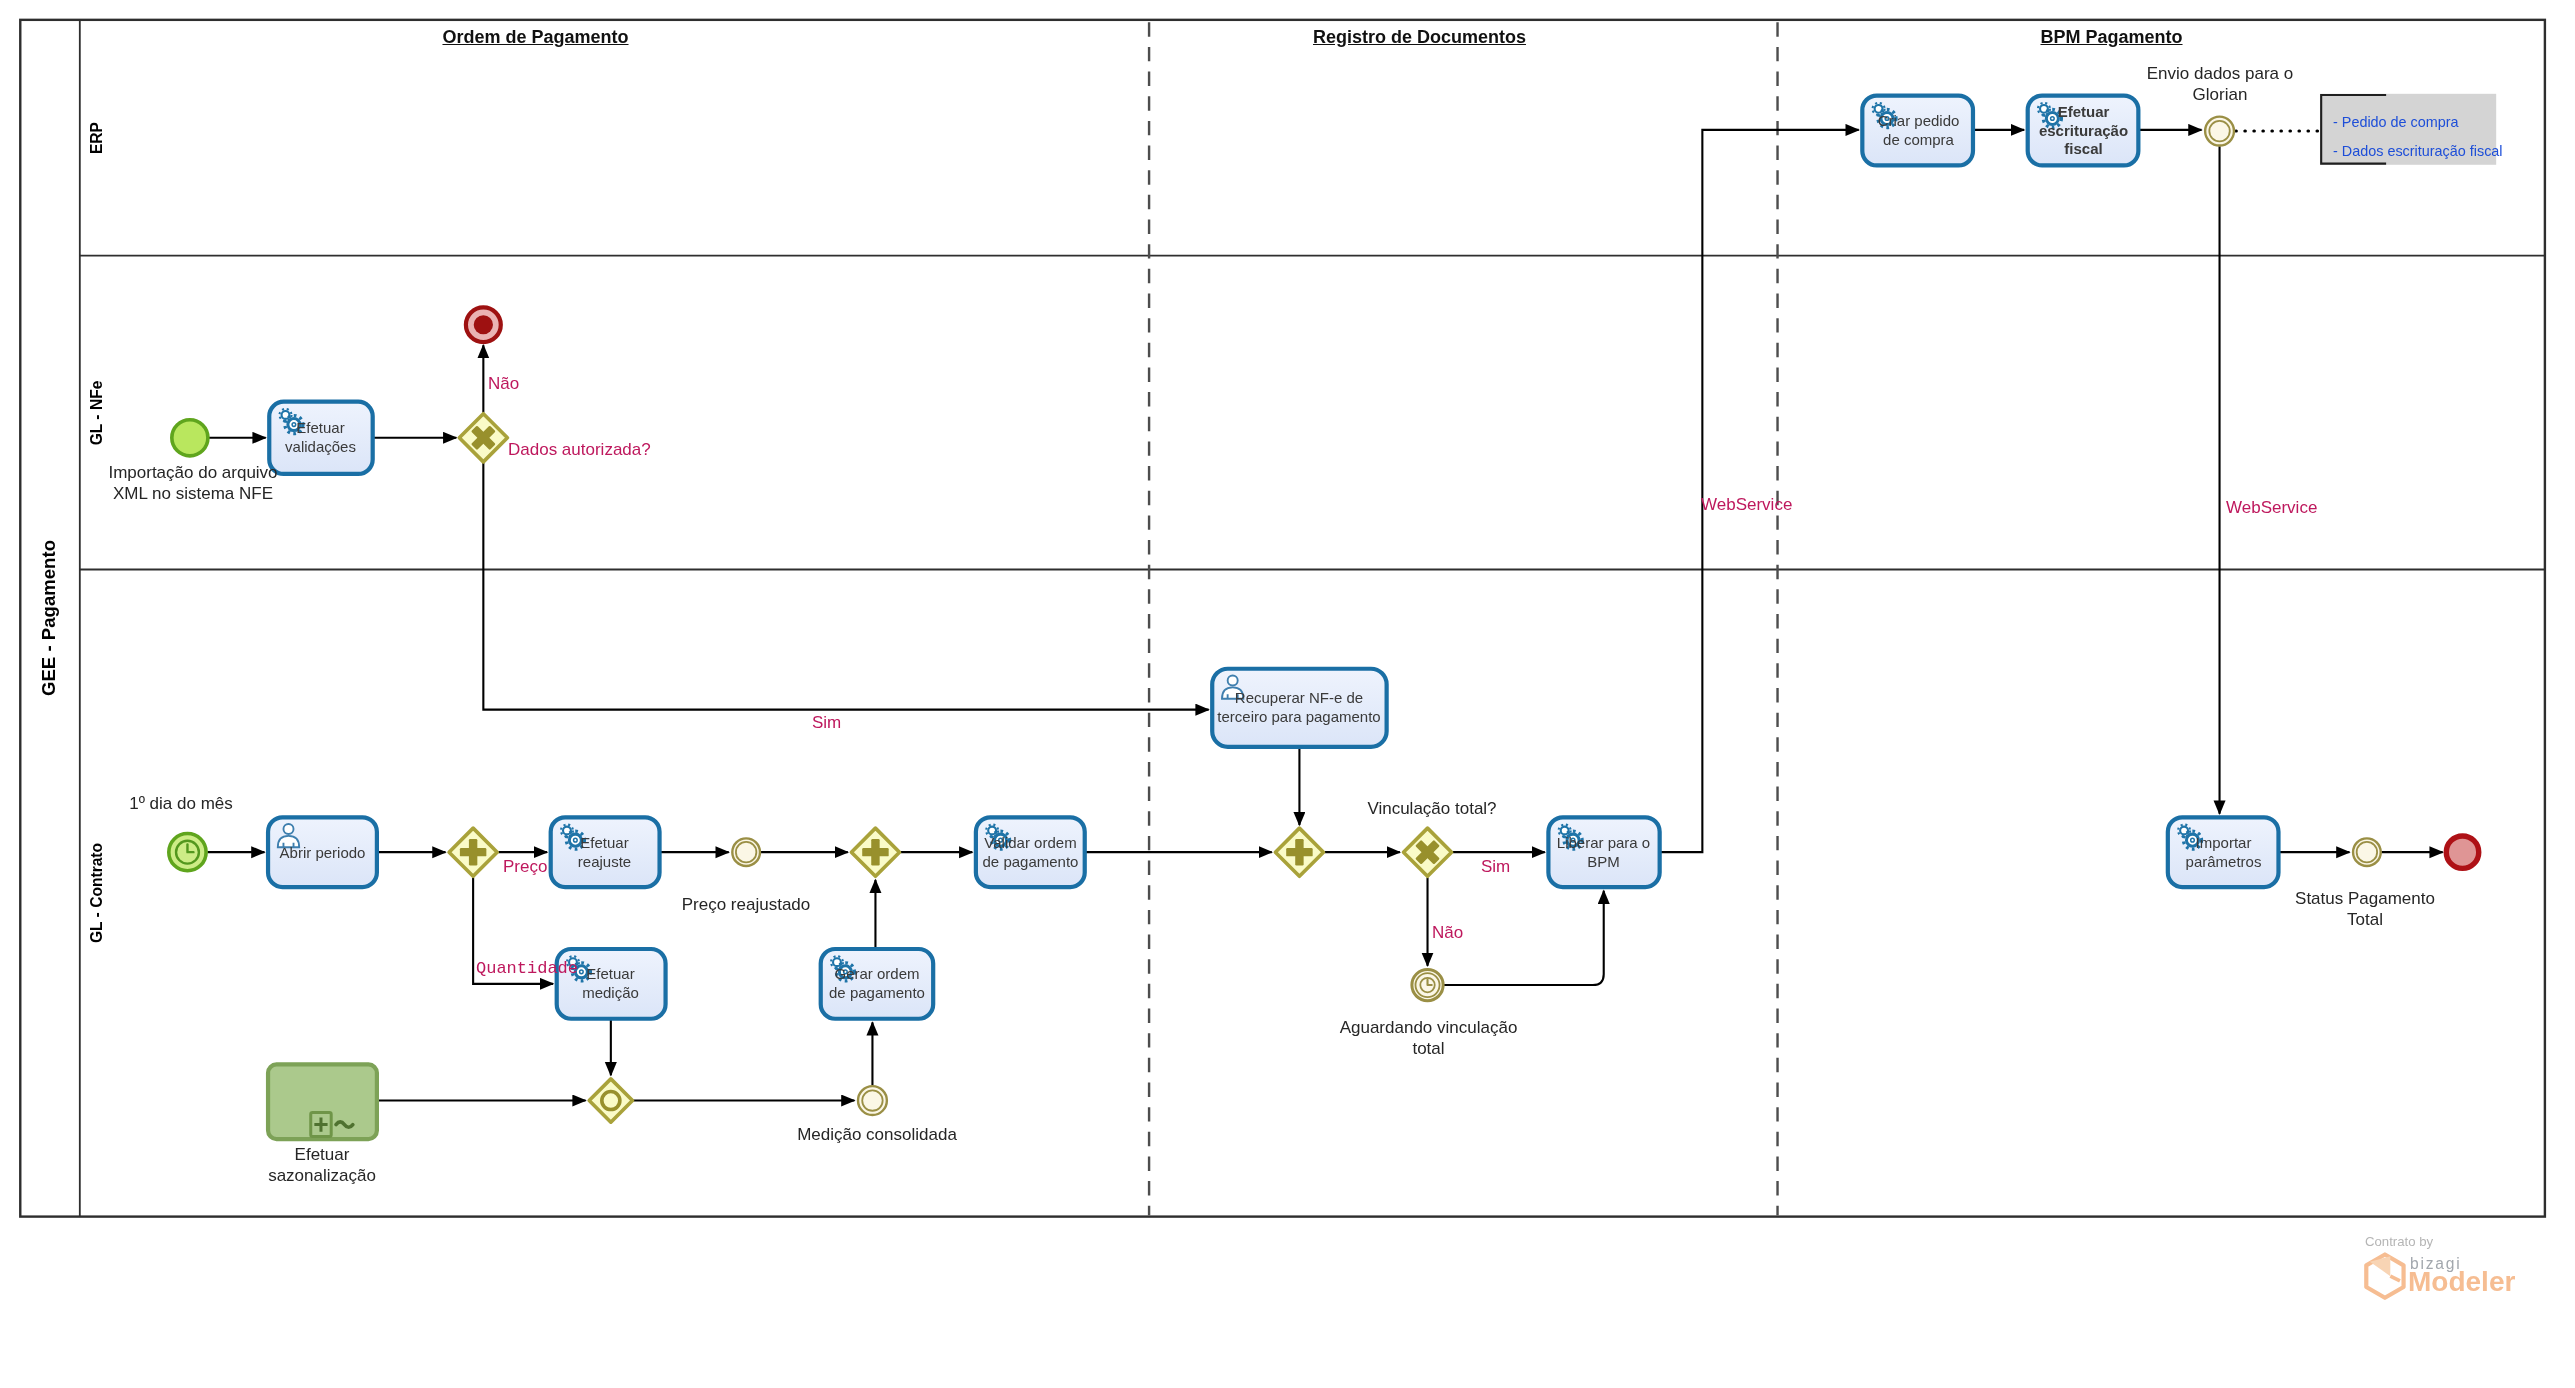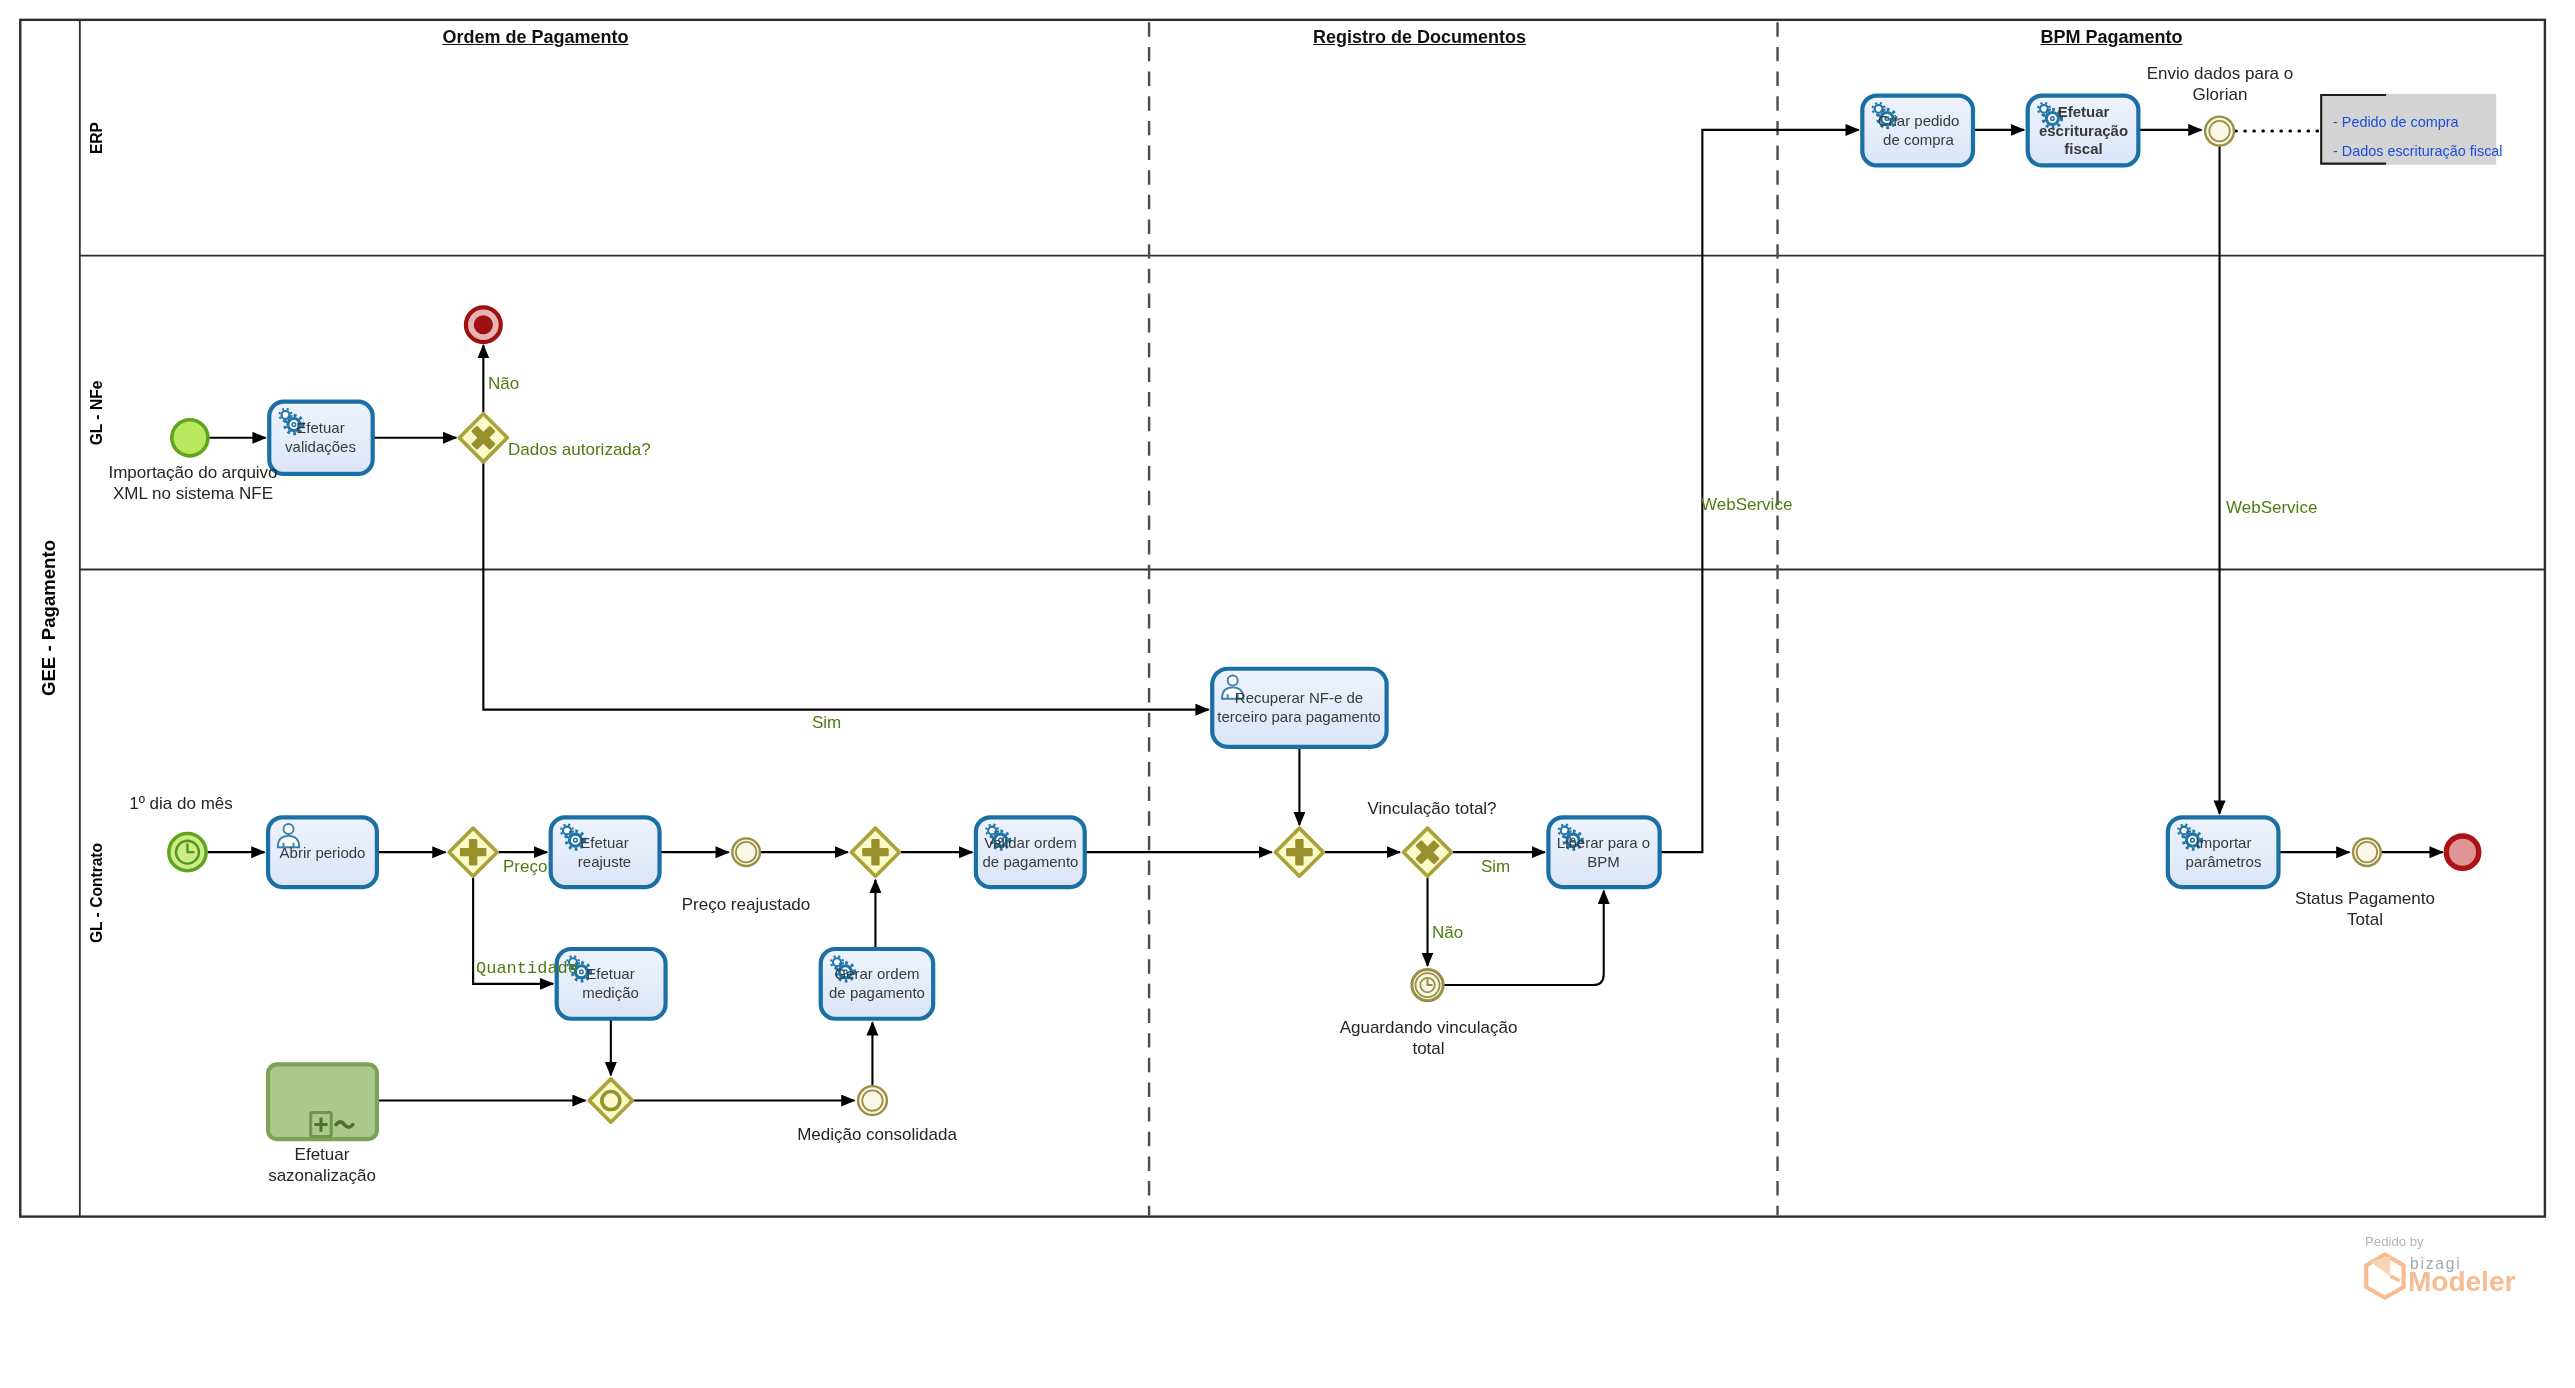--- a/index.html
+++ b/index.html
@@ -1,20 +1,20 @@
 <!DOCTYPE html>
 <html style="font-size:9.6px"><head>
 <meta charset="utf-8">
 <style>
   html,body{margin:0;padding:0;background:#ffffff;}
   body{width:2576px;height:1388px;position:relative;font-family:"Liberation Sans","DejaVu Sans",sans-serif;}
   #diagram{position:absolute;inset:0;}
   svg.layer{position:absolute;left:0;top:0;}
   .lbl{position:absolute;text-align:center;font-size:17px;line-height:20.5px;color:#262626;}
-  .lbl-l{position:absolute;text-align:left;font-size:17px;line-height:20.5px;color:#4d7c0f;white-space:nowrap;}
+  .lbl-l{position:absolute;text-align:left;font-size:17px;line-height:20.5px;color:#be185d;white-space:nowrap;}
   .task-lbl{position:absolute;display:flex;align-items:center;justify-content:center;
     text-align:center;font-size:15px;line-height:18.6px;color:#3a3a3a;padding:3.6px 4.8px;box-sizing:border-box;}
   .phase{position:absolute;text-align:center;font-weight:700;font-size:18px;color:#111;text-decoration:underline;}
   .rot{transform:translate(-50%,-50%) rotate(-90deg);white-space:nowrap;position:absolute;}
   .pool-name{font-weight:700;font-size:18.6px;color:#000;}
   .lane-name{font-weight:700;font-size:15.6px;color:#000;}
   .ann-line{position:absolute;font-size:14.4px;line-height:22px;color:#1d4ed8;white-space:nowrap;}
   .brand-powered{position:absolute;font-size:13.2px;color:#b5b5b5;}
   .brand-bizagi{position:absolute;font-size:15.6px;color:#a2a7ad;letter-spacing:1.8px;}
   .brand-modeler{position:absolute;font-size:28px;font-weight:600;color:#f6bd92;}
@@ -268,18 +268,18 @@
 <div class="lbl-l" style="left:503px;top:857px;">Preço</div>
 <div class="lbl-l" style="left:476px;top:959px;font-family:Liberation Mono, monospace;">Quantidade</div>
 <div class="lbl-l" style="left:1481px;top:857px;">Sim</div>
 <div class="lbl-l" style="left:1432px;top:923px;">Não</div>
 <div class="lbl-l" style="left:1701px;top:495px;">WebService</div>
 <div class="lbl-l" style="left:2226px;top:498px;">WebService</div>
 
 <div class="ann-line" style="left:2333px;top:111px;">- Pedido de compra</div>
 <div class="ann-line" style="left:2333px;top:140px;">- Dados escrituração fiscal</div>
 
-<div class="brand-powered" style="left:2365px;top:1234px;">Pedido by</div>
+<div class="brand-powered" style="left:2365px;top:1234px;">Contrato by</div>
 <div class="brand-bizagi" style="left:2410px;top:1255px;">bizagi</div>
 <div class="brand-modeler" style="left:2408px;top:1266px;">Modeler</div>
 
 </div>
 
 
 </body></html>

